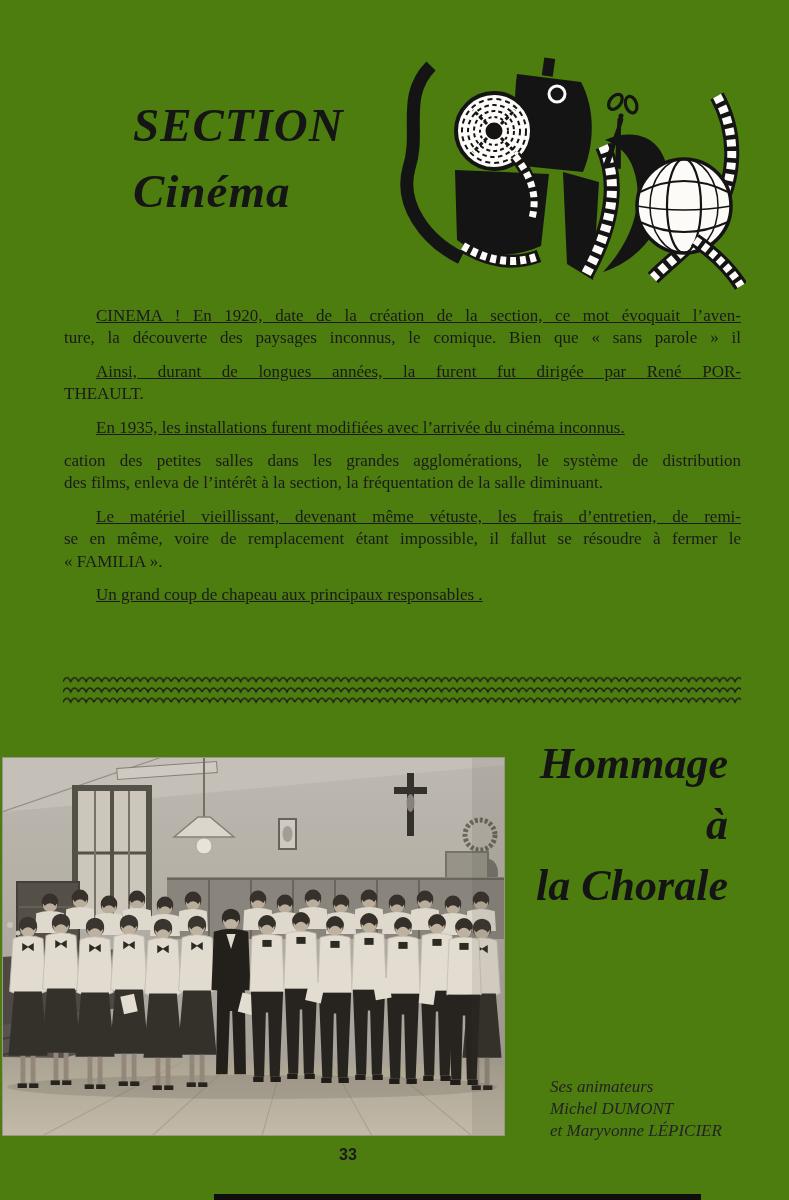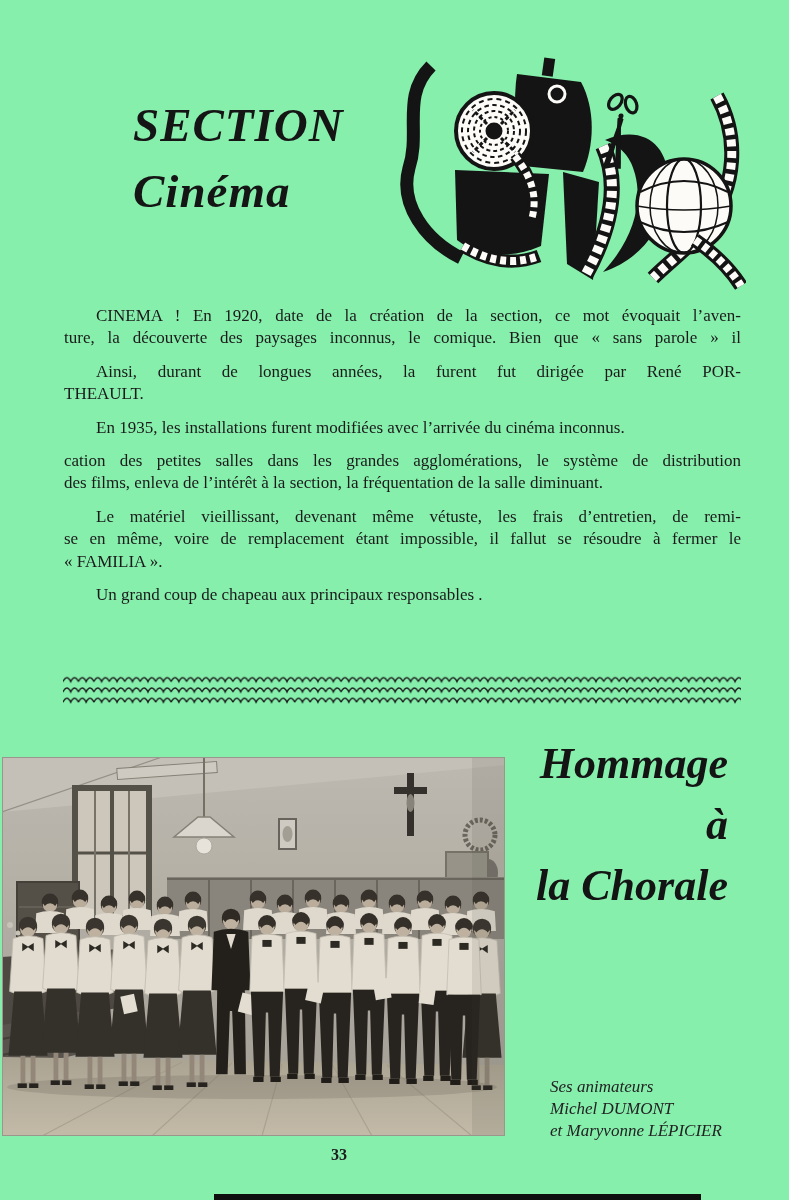--- a/index.html
+++ b/index.html
@@ -1,42 +1,42 @@
 <!DOCTYPE html>
 <html><head>
 <meta charset="utf-8">
 <style>
   html,body{margin:0;padding:0;background:#e8e6e0;}
-  .page{position:relative;width:789px;height:1200px;background:#86efac;margin:0 auto;
+  .page{position:relative;width:789px;height:1200px;background:#4d7c0f;margin:0 auto;
         font-family:"Liberation Serif",serif;color:#1a1a1a;overflow:hidden;}
   
   .headline{position:absolute;left:133px;top:92px;font-weight:bold;font-style:italic;
             font-size:47px;line-height:66px;letter-spacing:1px;color:#151515;}
   
   .art{position:absolute;left:397px;top:54px;width:349px;height:242px;}
   .art svg{width:100%;height:100%;}
   
   .copy{position:absolute;left:64px;top:305px;width:677px;font-size:17px;line-height:22.4px;}
   .copy p{margin:0 0 11px 0;}
   .ln{display:block;}
   .j{text-align:justify;text-align-last:justify;}
-  .ind{text-indent:32px;}
+  .ind{text-indent:32px;text-decoration:underline;}
   
   .waves{position:absolute;left:63px;top:673px;width:678px;height:31px;}
   
   .photo{position:absolute;left:2px;top:757px;width:503px;height:379px;background:#b3afa5;}
   .photo svg{width:100%;height:100%;display:block;}
   
   .hommage{position:absolute;left:536px;top:733px;font-weight:bold;font-style:italic;
            font-size:44px;line-height:61px;color:#141414;text-align:right;}
   .credits{position:absolute;left:538px;top:1076px;font-style:italic;font-size:17px;
            line-height:22px;color:#232323;margin-left:12px;}
   
-  .pageno{position:absolute;left:0;top:1146px;width:678px;text-align:center;
-          font-family:Liberation Serif, serif;font-weight:bold;font-size:16px;}
+  .pageno{position:absolute;left:9px;top:1146px;width:678px;text-align:center;
+          font-family:Liberation Sans, sans-serif;font-weight:bold;font-size:16px;}
   .bbar{position:absolute;left:214px;top:1194px;width:487px;height:6px;background:#0e0e0e;}
 </style>
 </head>
 <body>
 
 <div class="page">
 
   <div class="headline">
     <div>SECTION</div>
     <div>Cinéma</div>

